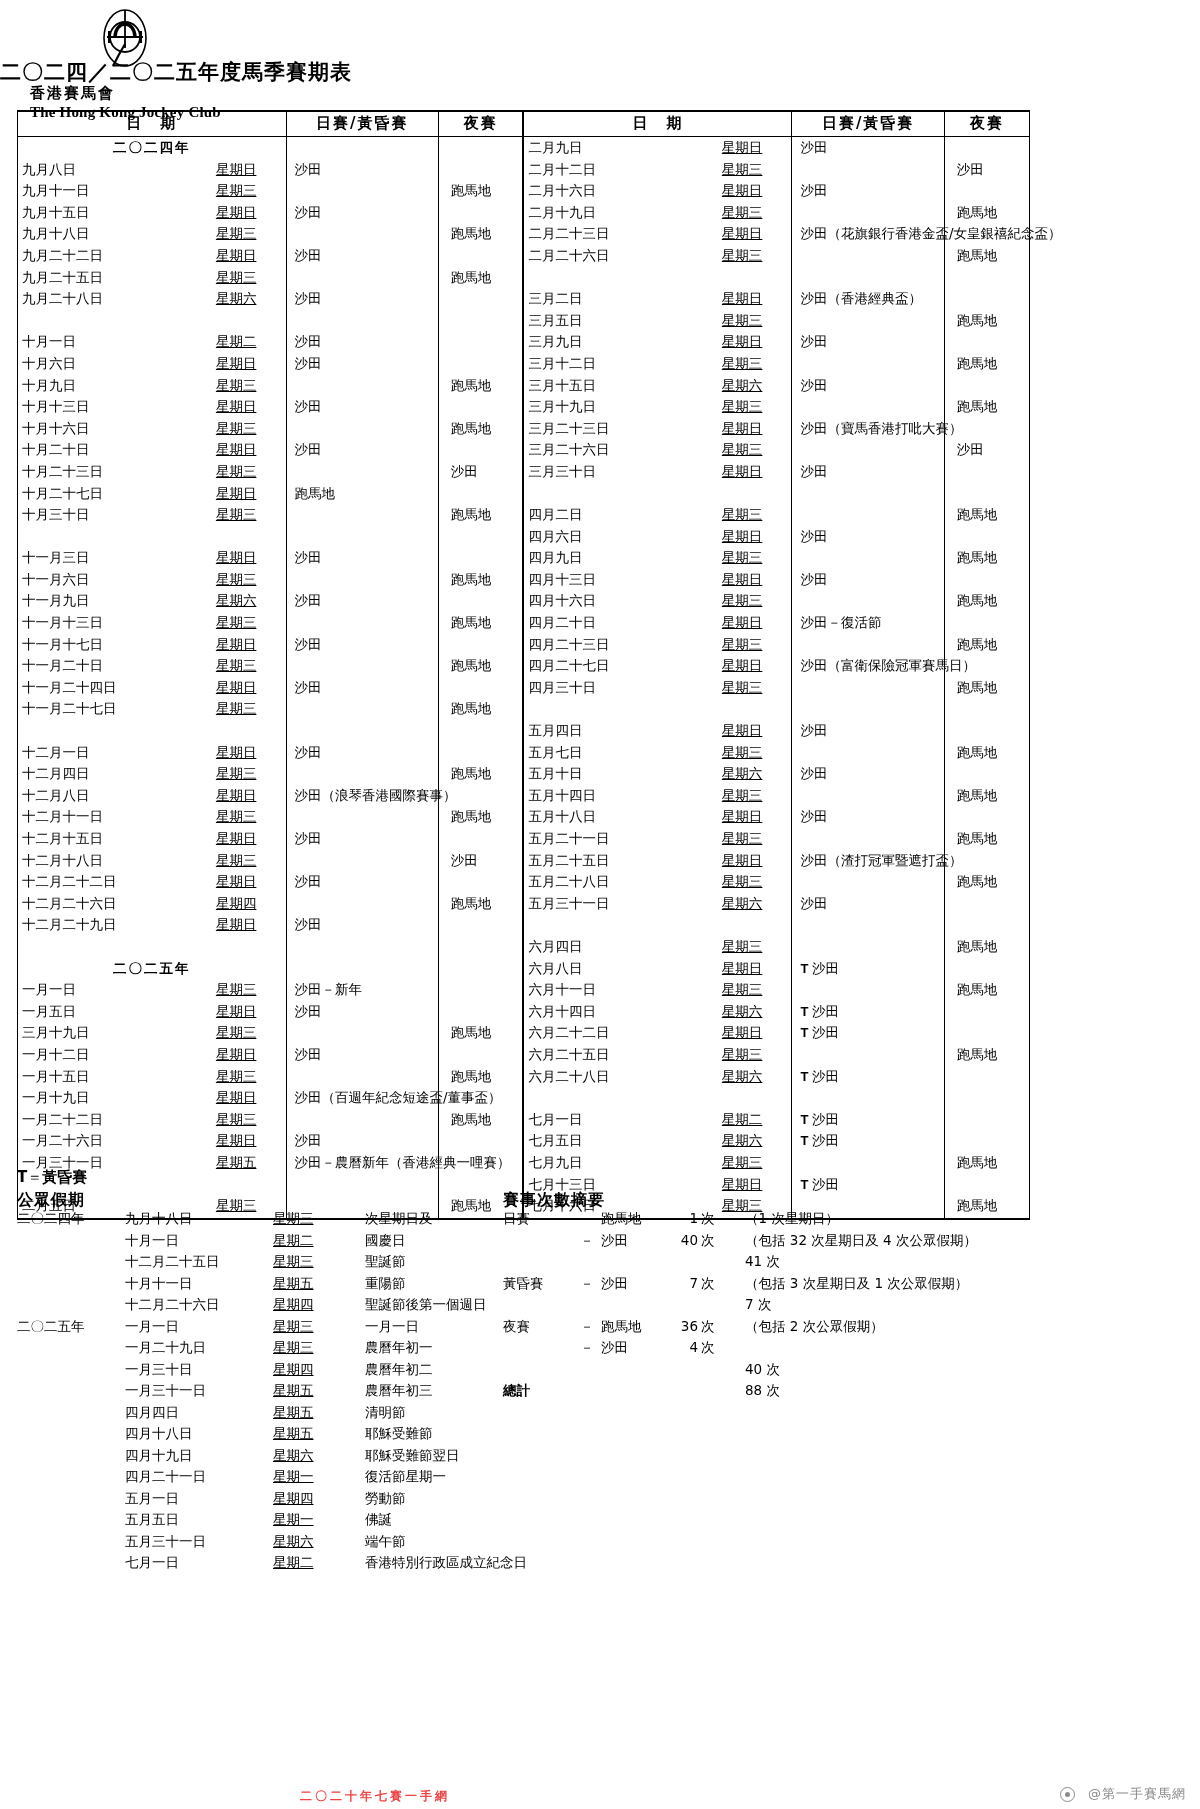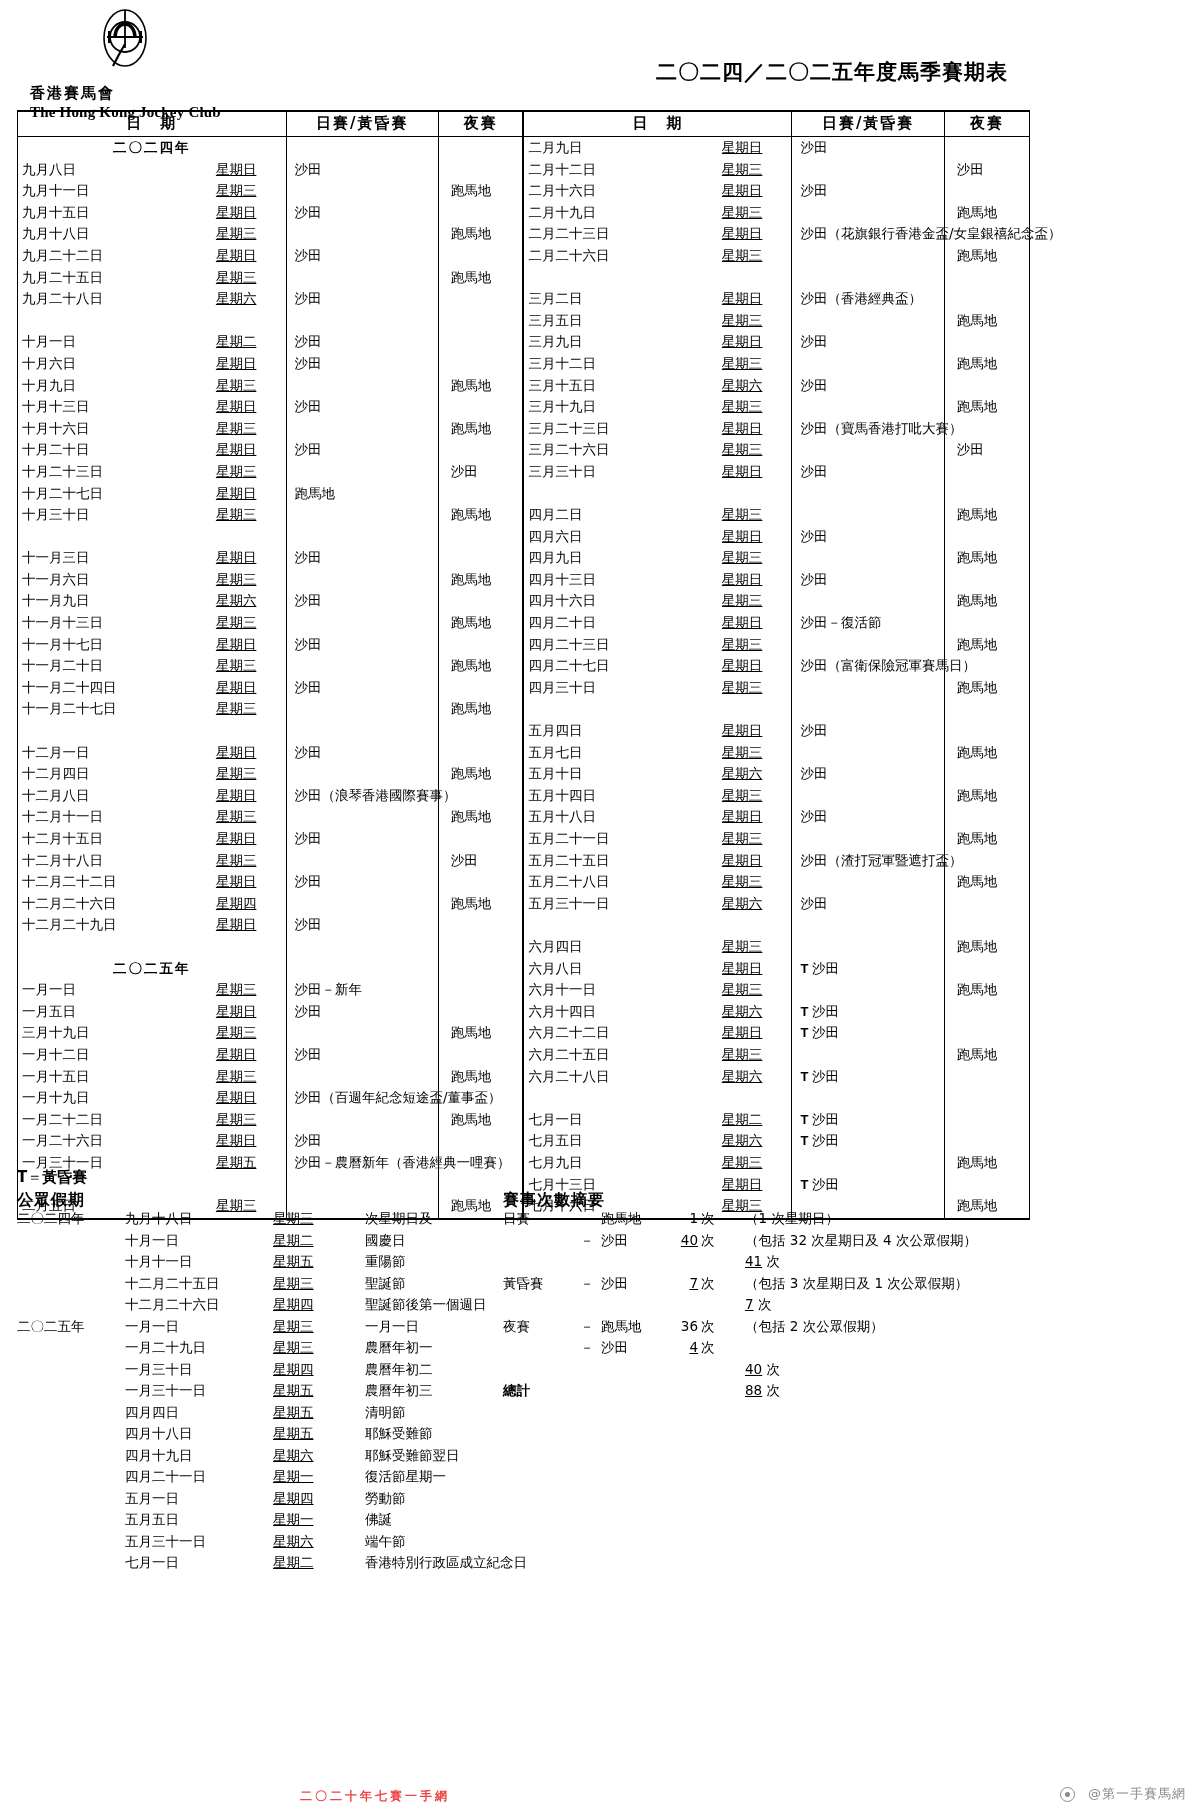--- a/index.html
+++ b/index.html
@@ -17,21 +17,21 @@
   
   .masthead { position:absolute; left:30px; top:8px; display:flex; align-items:center; gap:12px;flex-direction:column; }
   .logo { width:56px; height:64px; position:relative; }
   .logo svg { display:block; }
   .brand { line-height:1.25; }
   .brand .cn { font-size:15px; font-weight:bold; letter-spacing:2px;
                font-family:"DejaVu Sans","Liberation Sans",sans-serif; }
   .brand .en { font-size:15px; font-weight:bold; font-family:"Liberation Serif",serif; letter-spacing:.2px; }
 
   .doc-title {
-    position:absolute; left:0; top:58px; width:1008px; text-align:right;
+    position:absolute; left:0; top:58px; width:1008px; text-align:left;
     font-size:21px; font-weight:bold; letter-spacing:1px;
   }
 
   
   .cal-wrap { position:absolute; left:17px; top:110px; width:1013px; }
   table.cal { border-collapse:collapse; width:1013px; table-layout:fixed; font-size:13.5px; }
   table.cal th, table.cal td { padding:0; margin:0; vertical-align:top; }
 
   .cal .hdr td { border-top:2px solid #000; border-bottom:1.5px solid #000;
                  text-align:center; font-weight:bold; font-size:15px; height:24px;
@@ -69,21 +69,21 @@
   
   .sum-title { position:absolute; left:503px; top:1190px; font-size:16px; font-weight:bold; letter-spacing:1px;}
   .sum-table { position:absolute; left:503px; top:1208px; font-size:13.5px; border-collapse:collapse;}
   .sum-table td { height:21.5px; line-height:21.5px; padding:0; white-space:nowrap; vertical-align:bottom;}
   .s-c1 { width:70px; }
   .s-c2 { width:28px; text-align:center;}
   .s-c3 { width:58px; }
   .s-c4 { width:42px; text-align:right; padding-right:3px !important;}
   .s-c5 { width:30px; }
   .s-c6 { width:auto; padding-left:14px !important;}
-  .u-line { text-decoration:underline; }
+  .u-line { }
   .s-total { font-weight:bold; }
 
   
   .wm { position:absolute; right:14px; bottom:6px; font-size:13px; color:#8a8a8a;
         display:flex; align-items:center; gap:13px; letter-spacing:1px;}
   .wm .eye { width:15px; height:15px; border-radius:50%; border:1.5px solid #8a8a8a;
              display:inline-block; position:relative;}
   .wm .eye:after{content:"";position:absolute;left:4px;top:4px;width:5px;height:5px;
              border-radius:50%;background:#8a8a8a;}
   .wm-faint { position:absolute; left:300px; bottom:4px; font-size:12px; color:#ef4444; letter-spacing:3px;font-weight:bold;}
@@ -661,29 +661,29 @@
           <td class="ph-name">次星期日及</td>
         </tr>
         <tr>
           <td class="ph-year"></td>
           <td class="ph-date">十月一日</td>
           <td class="ph-dow"><span class="dow">星期二</span></td>
           <td class="ph-name">國慶日</td>
         </tr>
         <tr>
           <td class="ph-year"></td>
+          <td class="ph-date">十二月二十五日</td>
+          <td class="ph-dow"><span class="dow">星期三</span></td>
+          <td class="ph-name">聖誕節</td>
+        </tr>
+        <tr>
+          <td class="ph-year"></td>
           <td class="ph-date">十月十一日</td>
           <td class="ph-dow"><span class="dow">星期五</span></td>
           <td class="ph-name">重陽節</td>
-        </tr>
-        <tr>
-          <td class="ph-year"></td>
-          <td class="ph-date">十二月二十五日</td>
-          <td class="ph-dow"><span class="dow">星期三</span></td>
-          <td class="ph-name">聖誕節</td>
         </tr>
         <tr>
           <td class="ph-year"></td>
           <td class="ph-date">十二月二十六日</td>
           <td class="ph-dow"><span class="dow">星期四</span></td>
           <td class="ph-name">聖誕節後第一個週日</td>
         </tr>
         <tr>
           <td class="ph-year">二〇二五年</td>
           <td class="ph-date">一月一日</td>

